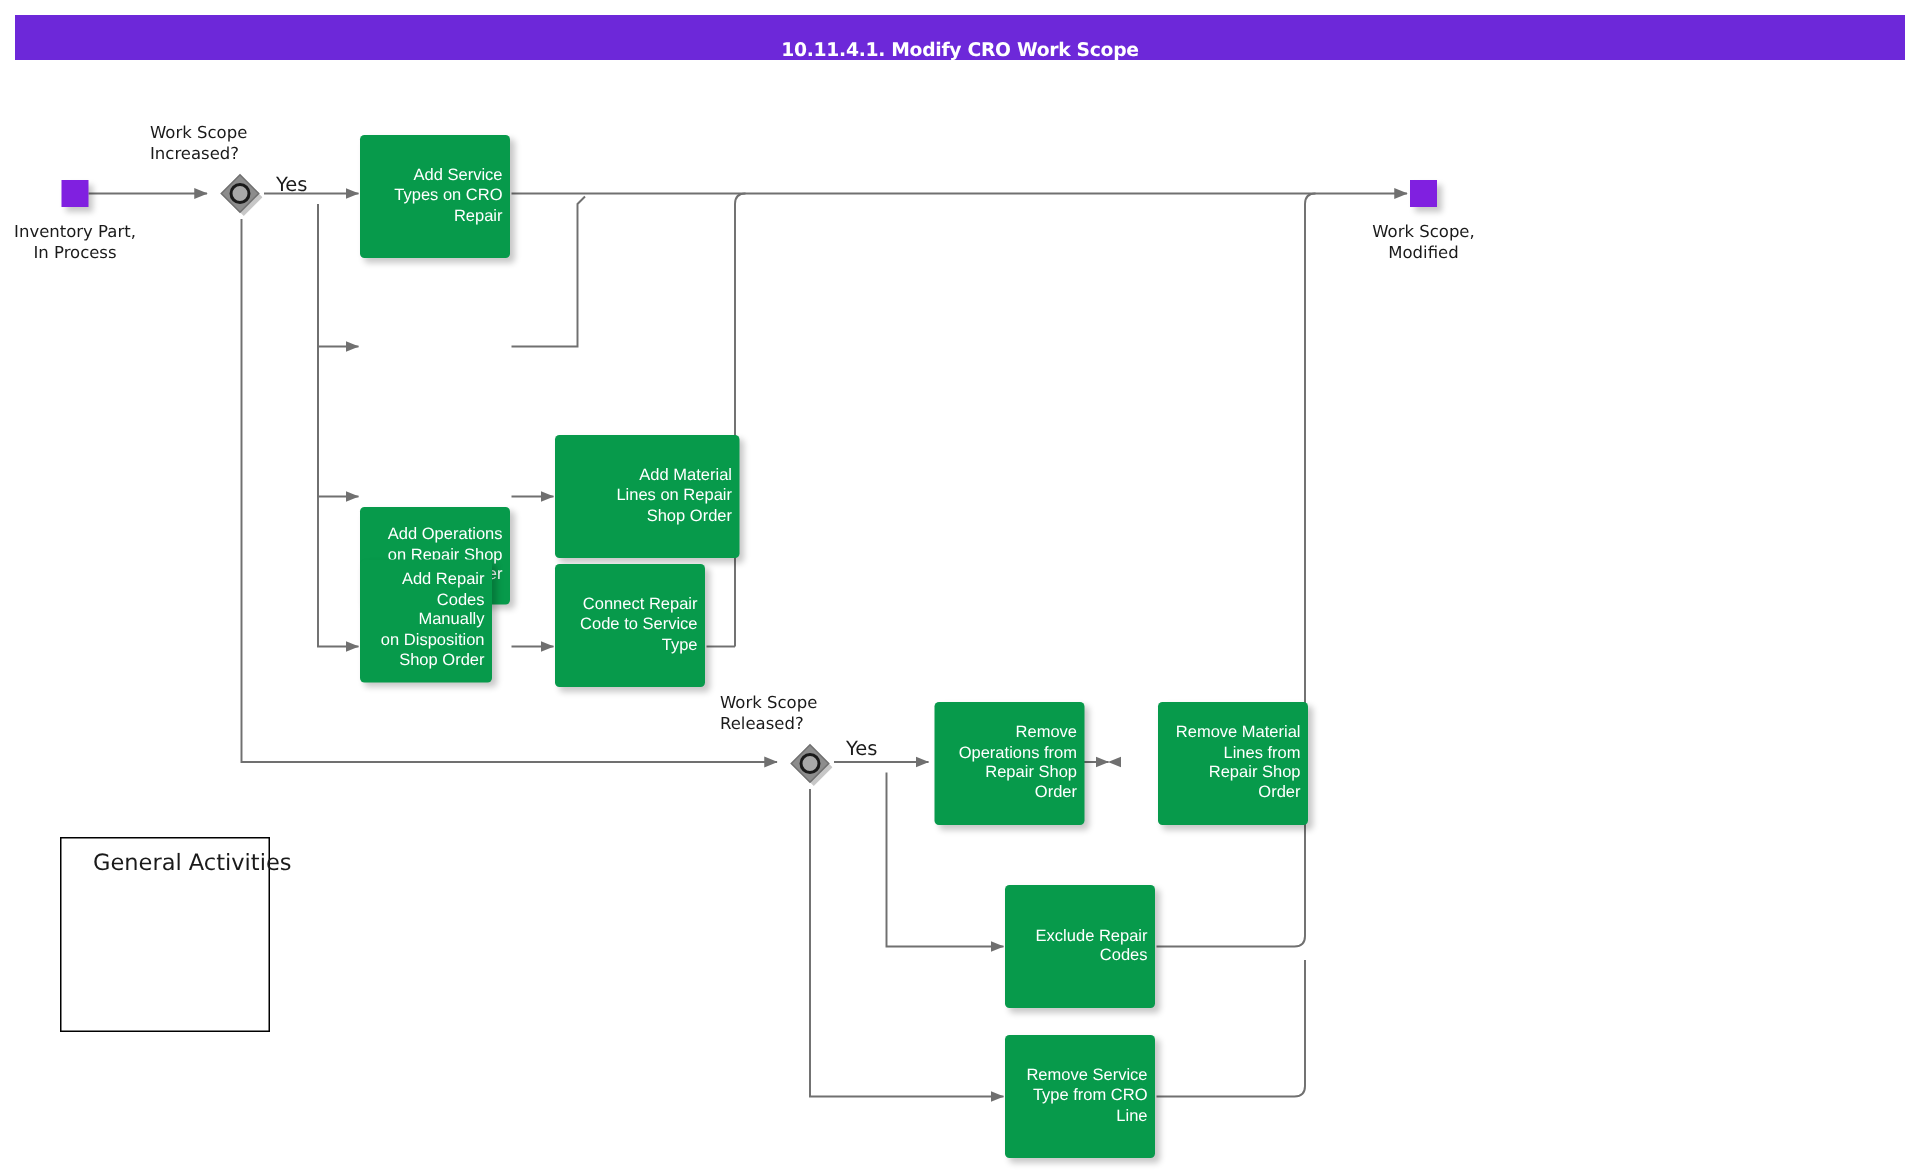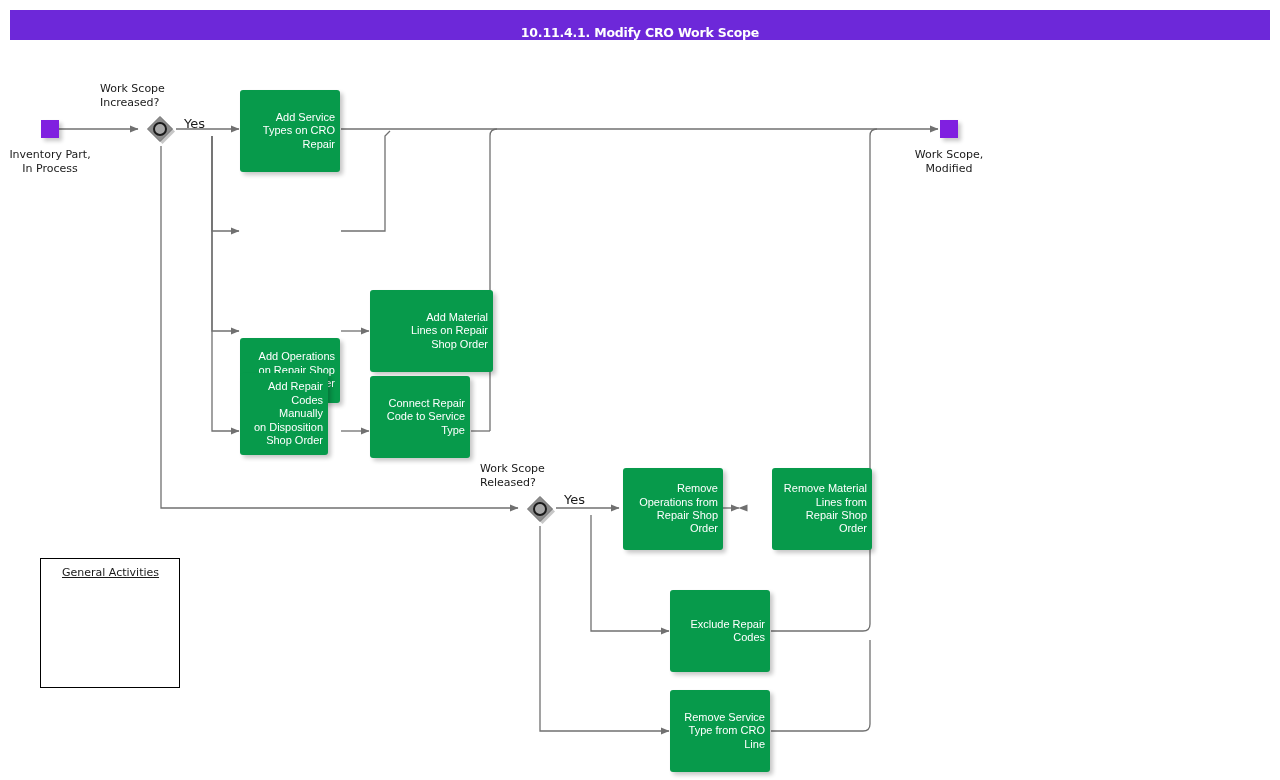--- a/index.html
+++ b/index.html
@@ -97,24 +97,23 @@
     font-family: "DejaVu Sans", "Liberation Sans", sans-serif;
   }
   .pool {
     position: absolute;
     border: 1.5px solid #000000;
     background: #ffffff;
     box-sizing: border-box;
   }
   .pool-title {
     position: absolute;
-    font-size: 11px;
-    color: #1a1a1a;
-    font-family: "DejaVu Sans", "Liberation Sans", sans-serif;
-    text-decoration: underline;
+    font-size: 15px;
+    color: #1a1a1a;
+    font-family: "DejaVu Sans", "Liberation Sans", sans-serif;
   }
 </style>
 </head>
 <body>
 
 <div id="canvas">
 
   <div class="title-bar">
     <span>10.11.4.1. Modify CRO Work Scope</span>
   </div>

